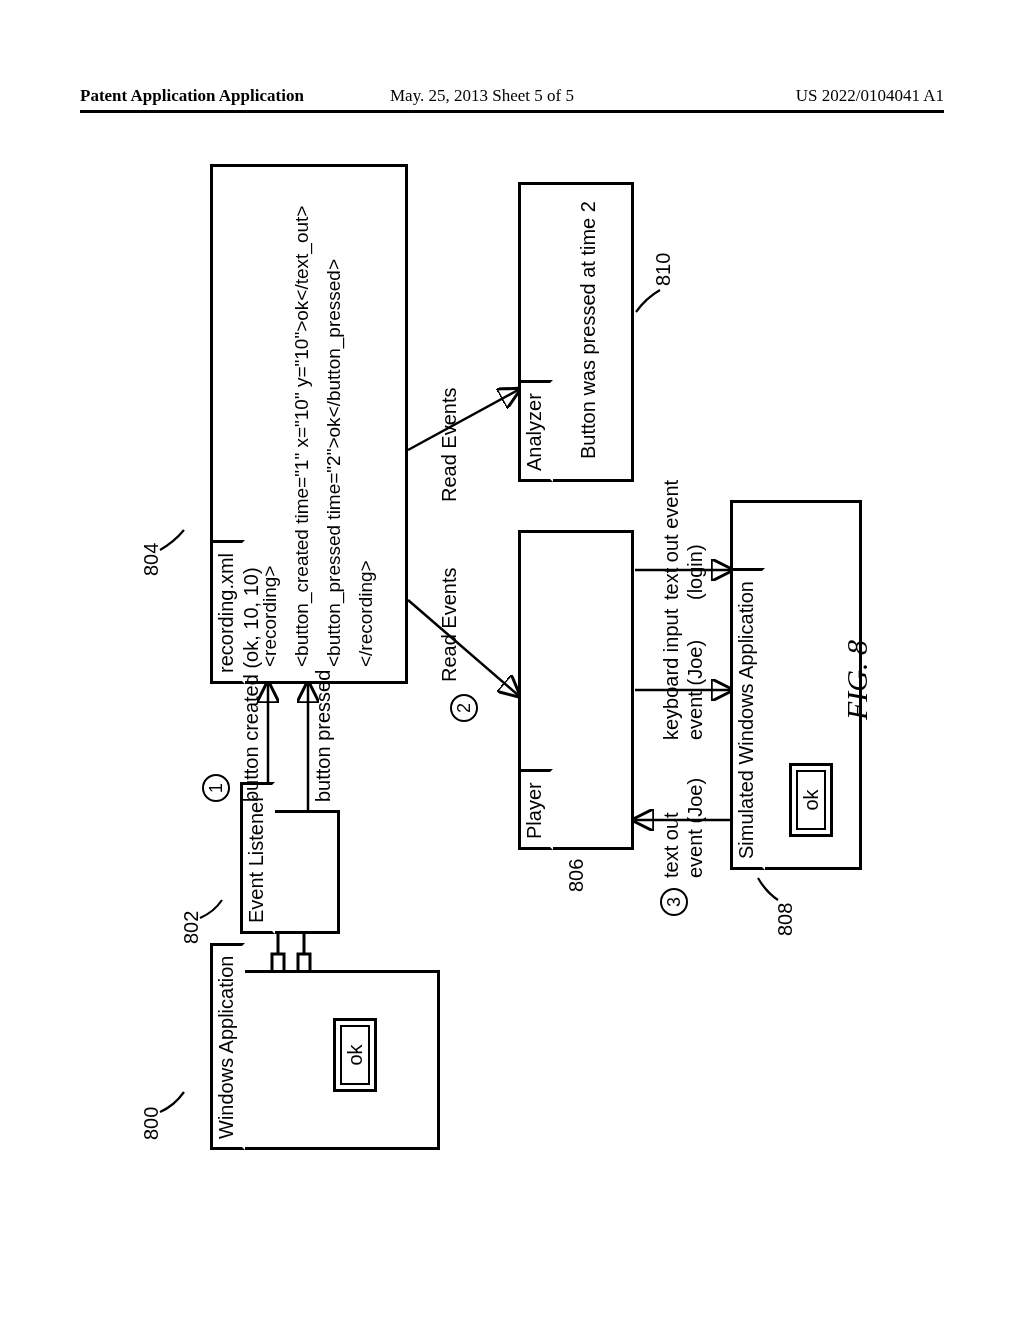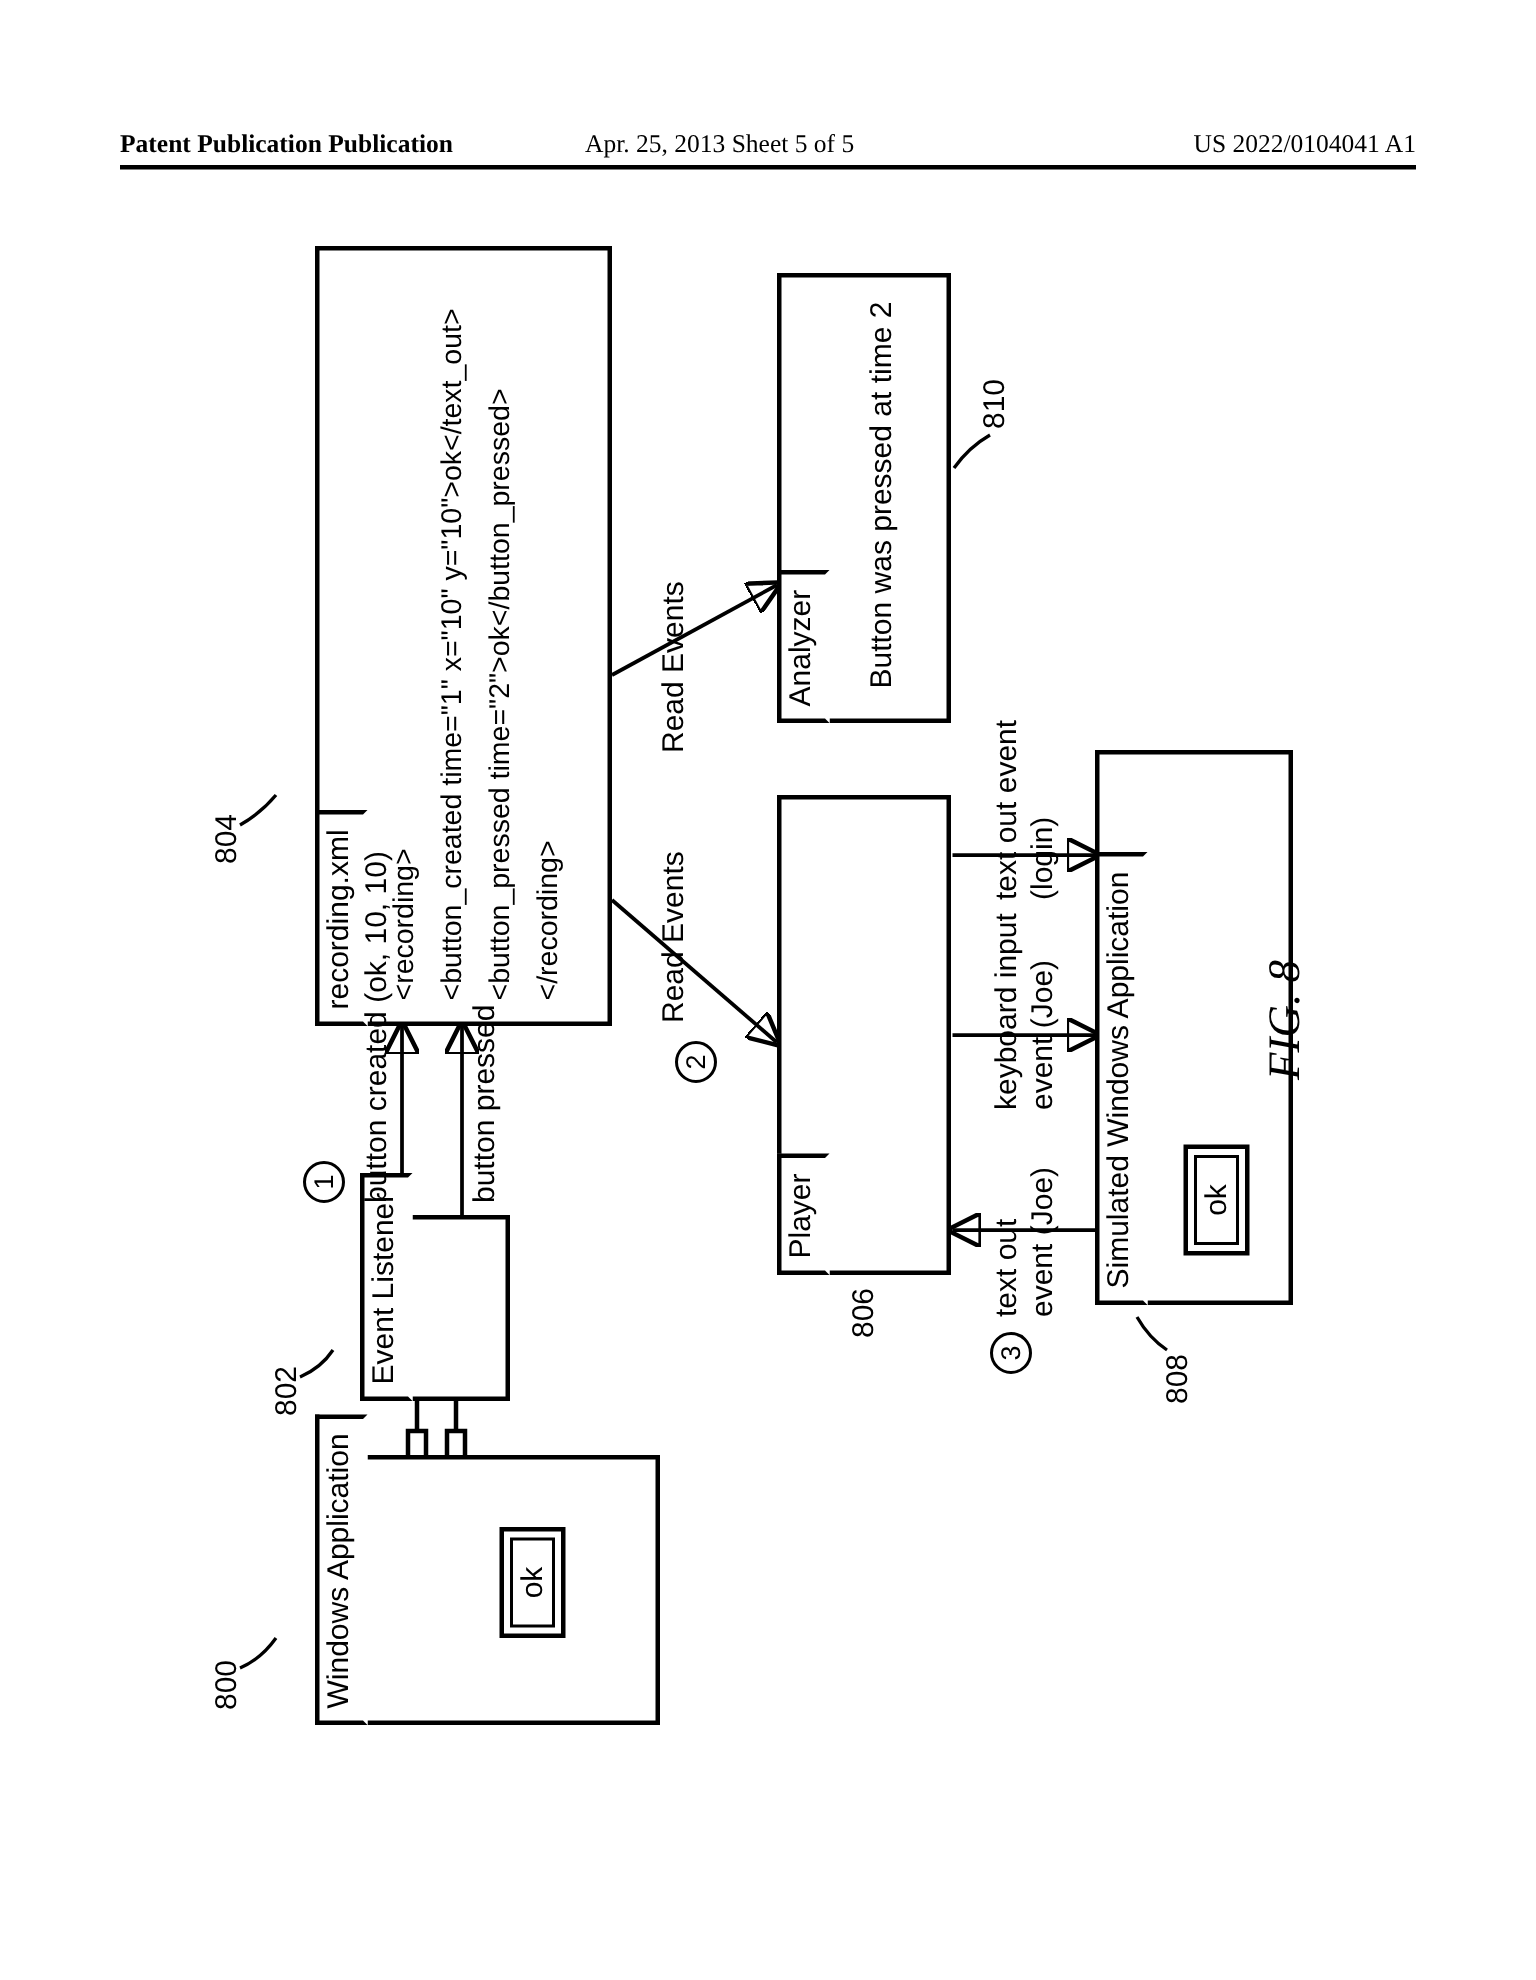--- a/index.html
+++ b/index.html
@@ -138,22 +138,22 @@
     font-size: 19px;
     white-space: nowrap;
   }
 </style>
 </head>
 <body>
 
 <div class="page">
 
   <div class="header">
-    <span class="left">Patent Publication Publication</span>
-    <span class="center">Apr. 25, 2013  Sheet 5 of 5</span>
+    <span class="left">Patent Application Application</span>
+    <span class="center">May. 25, 2013  Sheet 5 of 5</span>
     <span class="right">US 2022/0104041 A1</span>
   </div>
   <div class="hr"></div>
 
   <div class="stage">
     <div class="inner">
 
       <svg class="wires">
         <defs>
           <marker id="ah" viewBox="0 0 12 12" refX="10" refY="6" markerWidth="9" markerHeight="9" orient="auto">

